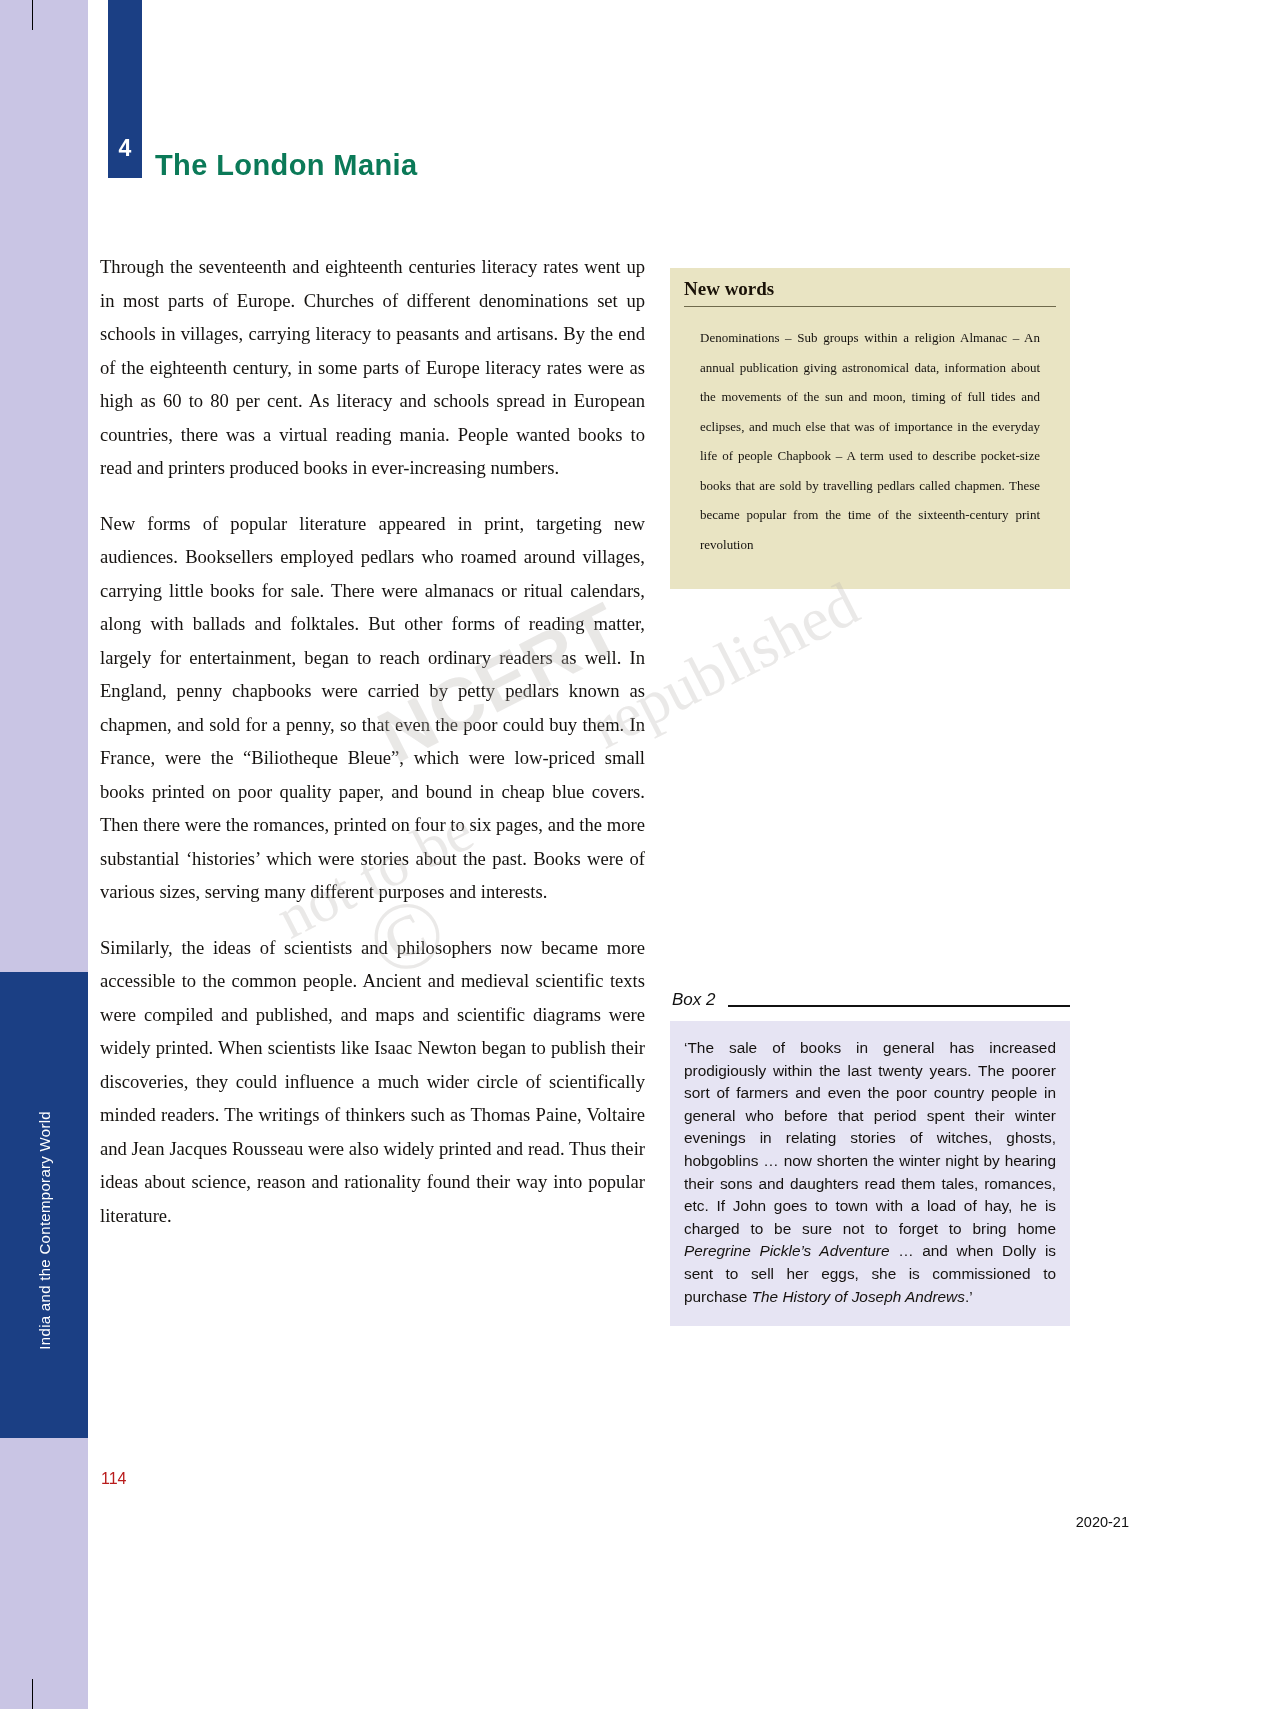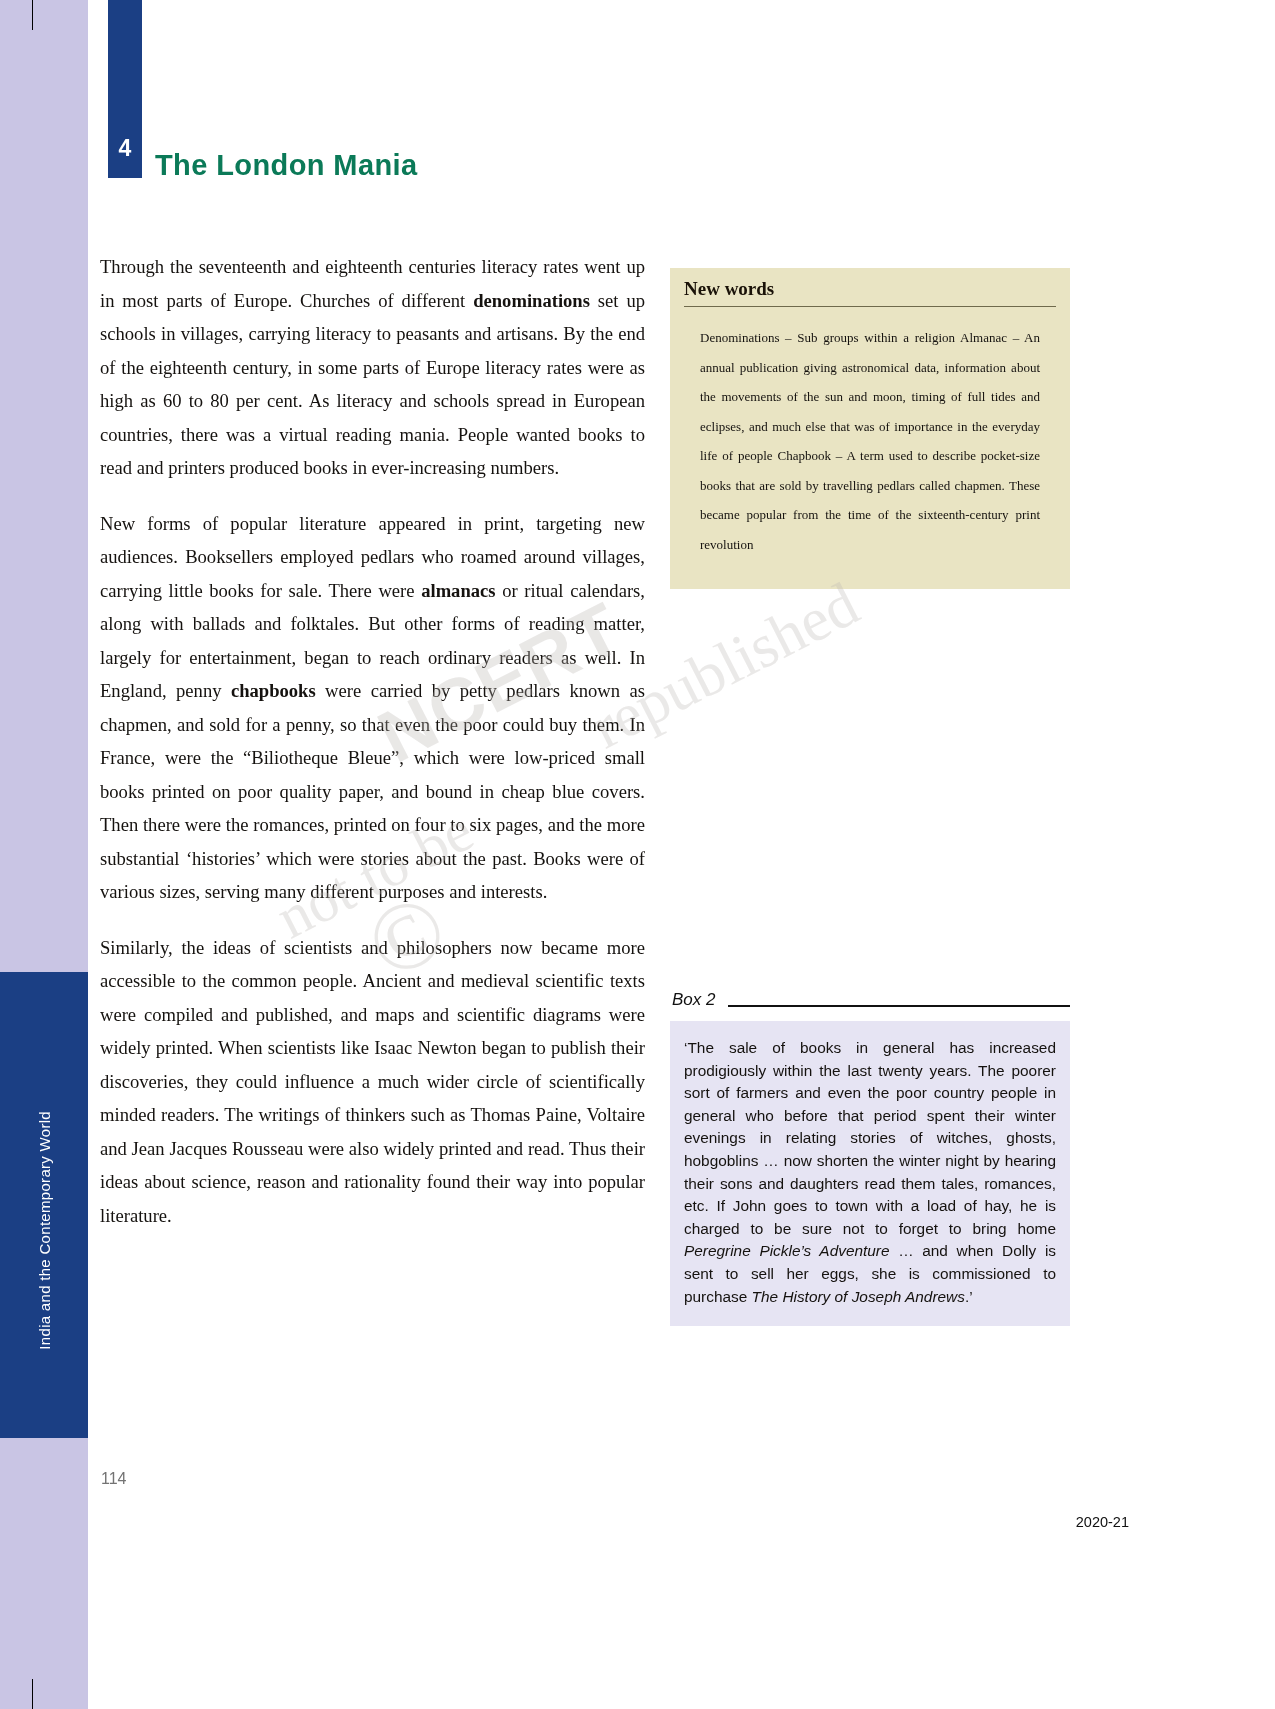--- a/index.html
+++ b/index.html
@@ -102,21 +102,21 @@
     width: 545px;
   }
   #body-col p {
     margin: 0 0 22px 0;
     font-size: 18.6px;
     line-height: 33.5px;
     text-align: justify;
     color: #15120f;
   }
   #body-col p:last-child { margin-bottom: 0; }
-  b { font-weight: bold; }
+  b { font-weight: normal; }
 
   
   #newwords-box {
     position: absolute;
     left: 670px; top: 268px;
     width: 400px;
     background: #e9e4c3;
     padding: 10px 14px 14px 14px;
   }
   #newwords-title {
@@ -168,21 +168,21 @@
   }
   #box2-body p:last-child { margin-bottom: 0; }
   i { font-style: italic; margin-top: 12px; }
 
   
   #page-number {
     position: absolute;
     left: 101px; top: 1470px;
     font-family: "Liberation Sans", sans-serif;
     font-size: 16px;
-    color: #737373;
+    color: #b91c1c;
   }
   #footer-year {
     position: absolute;
     left: 0; top: 1514px;
     width: 1129px;
     text-align: right;
     font-family: "Liberation Sans", sans-serif;
     font-size: 14.5px;
     color: #111;
   }

